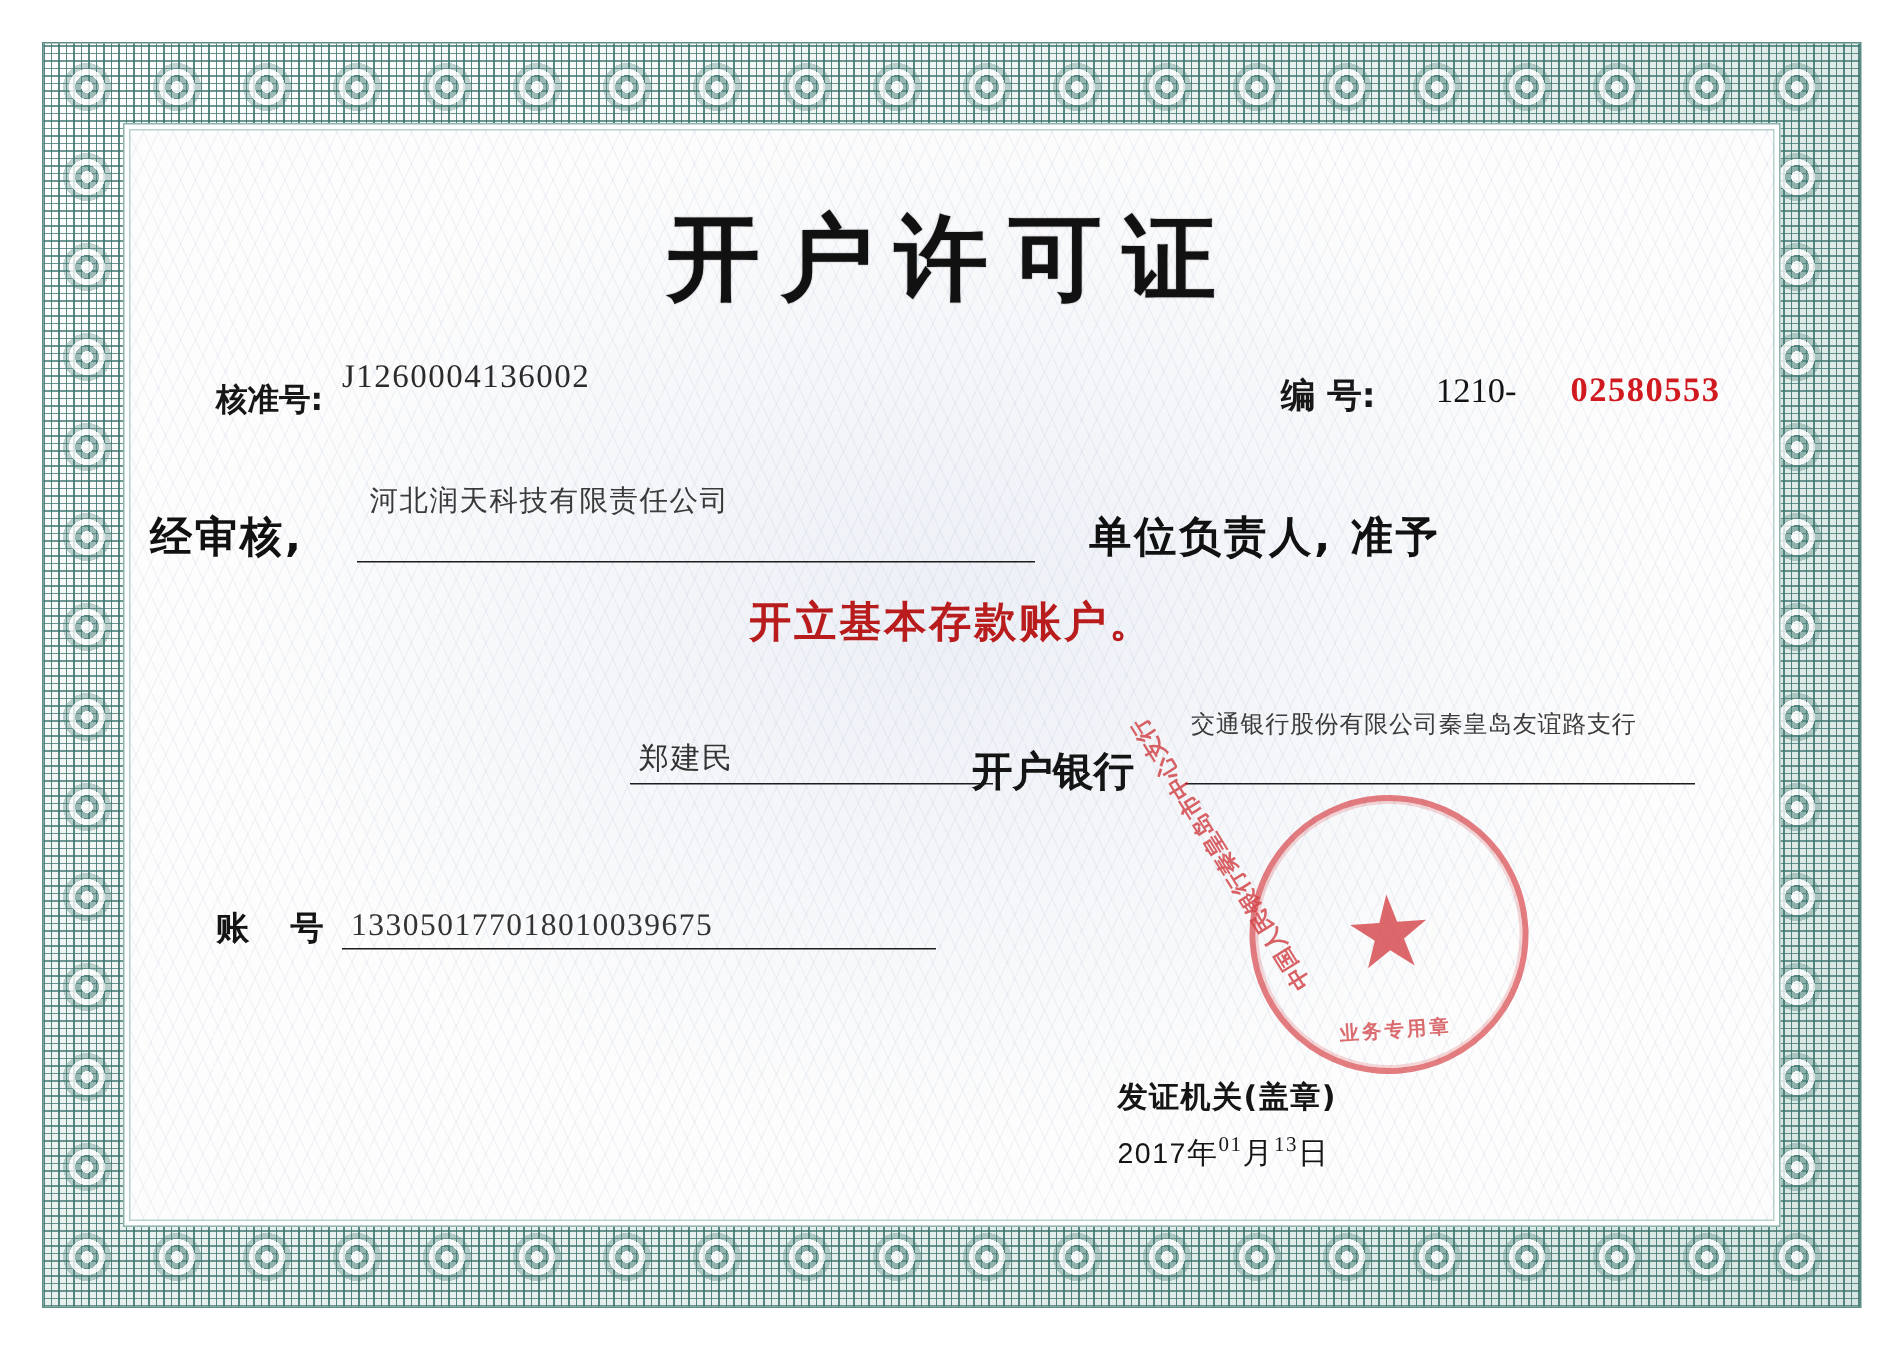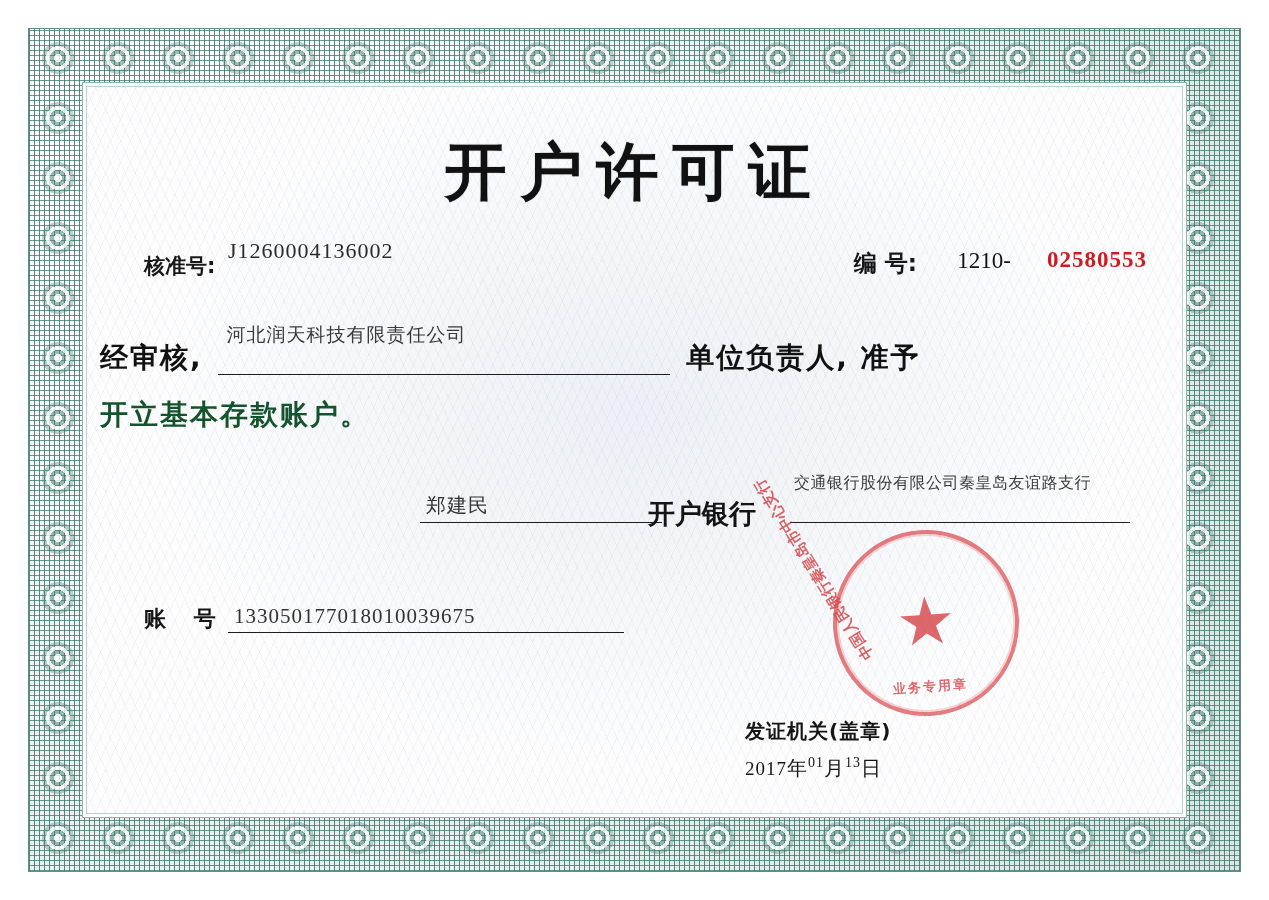--- a/index.html
+++ b/index.html
@@ -151,40 +151,41 @@
     line-height: 72px;
     letter-spacing: 2px;
   }
   .para .seg { vertical-align: baseline; }
   .fill-company {
     display: inline-block;
     position: relative;
     width: 452px;
     border-bottom: 1.5px solid #1d1d1d;
     height: 40px;
-    margin: 0 4px;
+    margin: 0 24px;
     vertical-align: -8px;
   }
   .fill-company .handwritten {
     position: absolute;
     left: 8px;
     bottom: 4px;
     font-size: 19px;
     font-weight: 400;
     letter-spacing: 1px;
     color: #3a3a3a;
     font-family: "DejaVu Sans", "Liberation Sans", sans-serif;
   }
   .para-line2 {
     margin-top: 2px;
     font-size: 28px;
     font-weight: 700;
-    color: #14532d;
+    color: #b91c1c;
     font-family: "DejaVu Sans", "Liberation Sans", sans-serif;
     letter-spacing: 2px;
+    text-align: center;
   }
 
   .row-rep {
     position: relative;
     margin-top: 52px;
     height: 54px;
   }
   .lbl-rep {
     position: absolute;
     left: 44px;
@@ -289,21 +290,21 @@
   }
   .issuer-date {
     margin-top: 10px;
     font-size: 20px;
     color: #151515;
     font-family: "DejaVu Sans", "Liberation Sans", sans-serif;
     letter-spacing: 1px;
     white-space: nowrap;
   }
   .issuer-date .num {
-    font-family: Liberation Serif, serif;
+    font-family: Liberation Sans, sans-serif;
     font-size: 19px;
   }
   .issuer-date sup {
     font-size: 14px;
     font-family: Liberation Serif, serif;
   }
 
   
   .seal {
     position: absolute;

